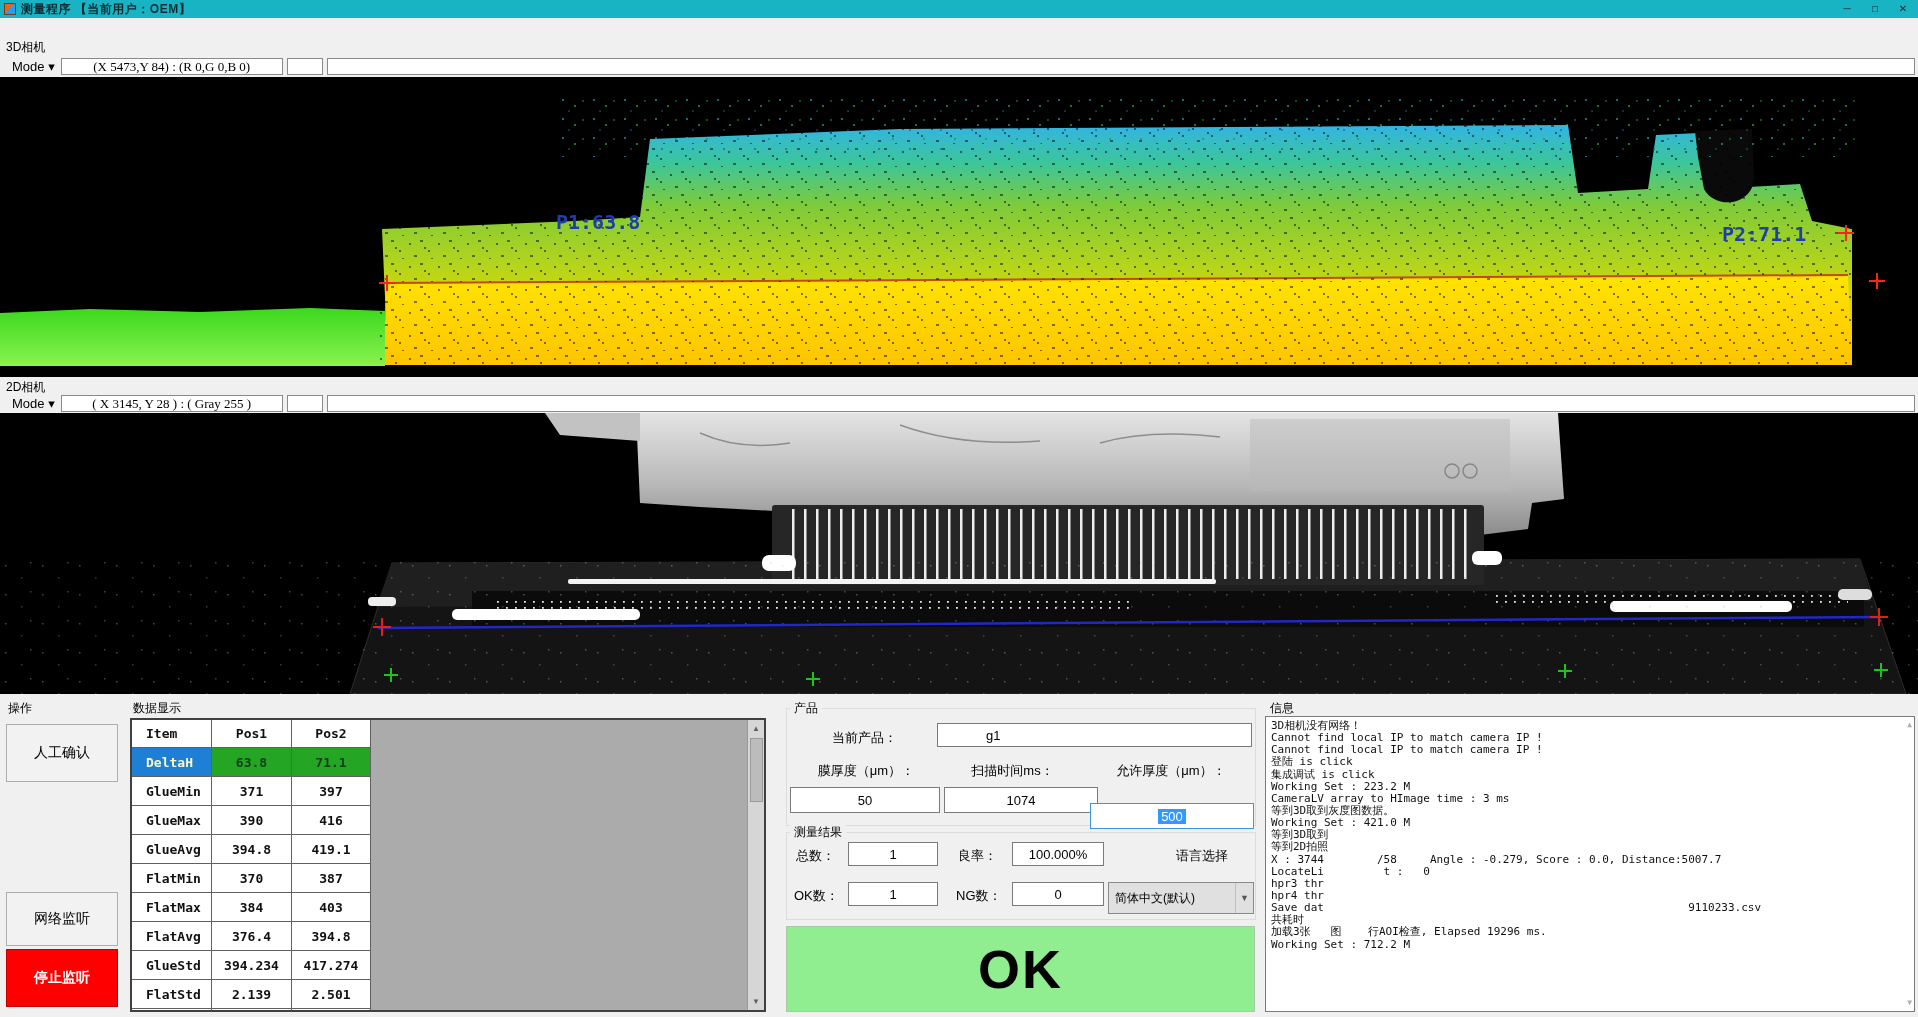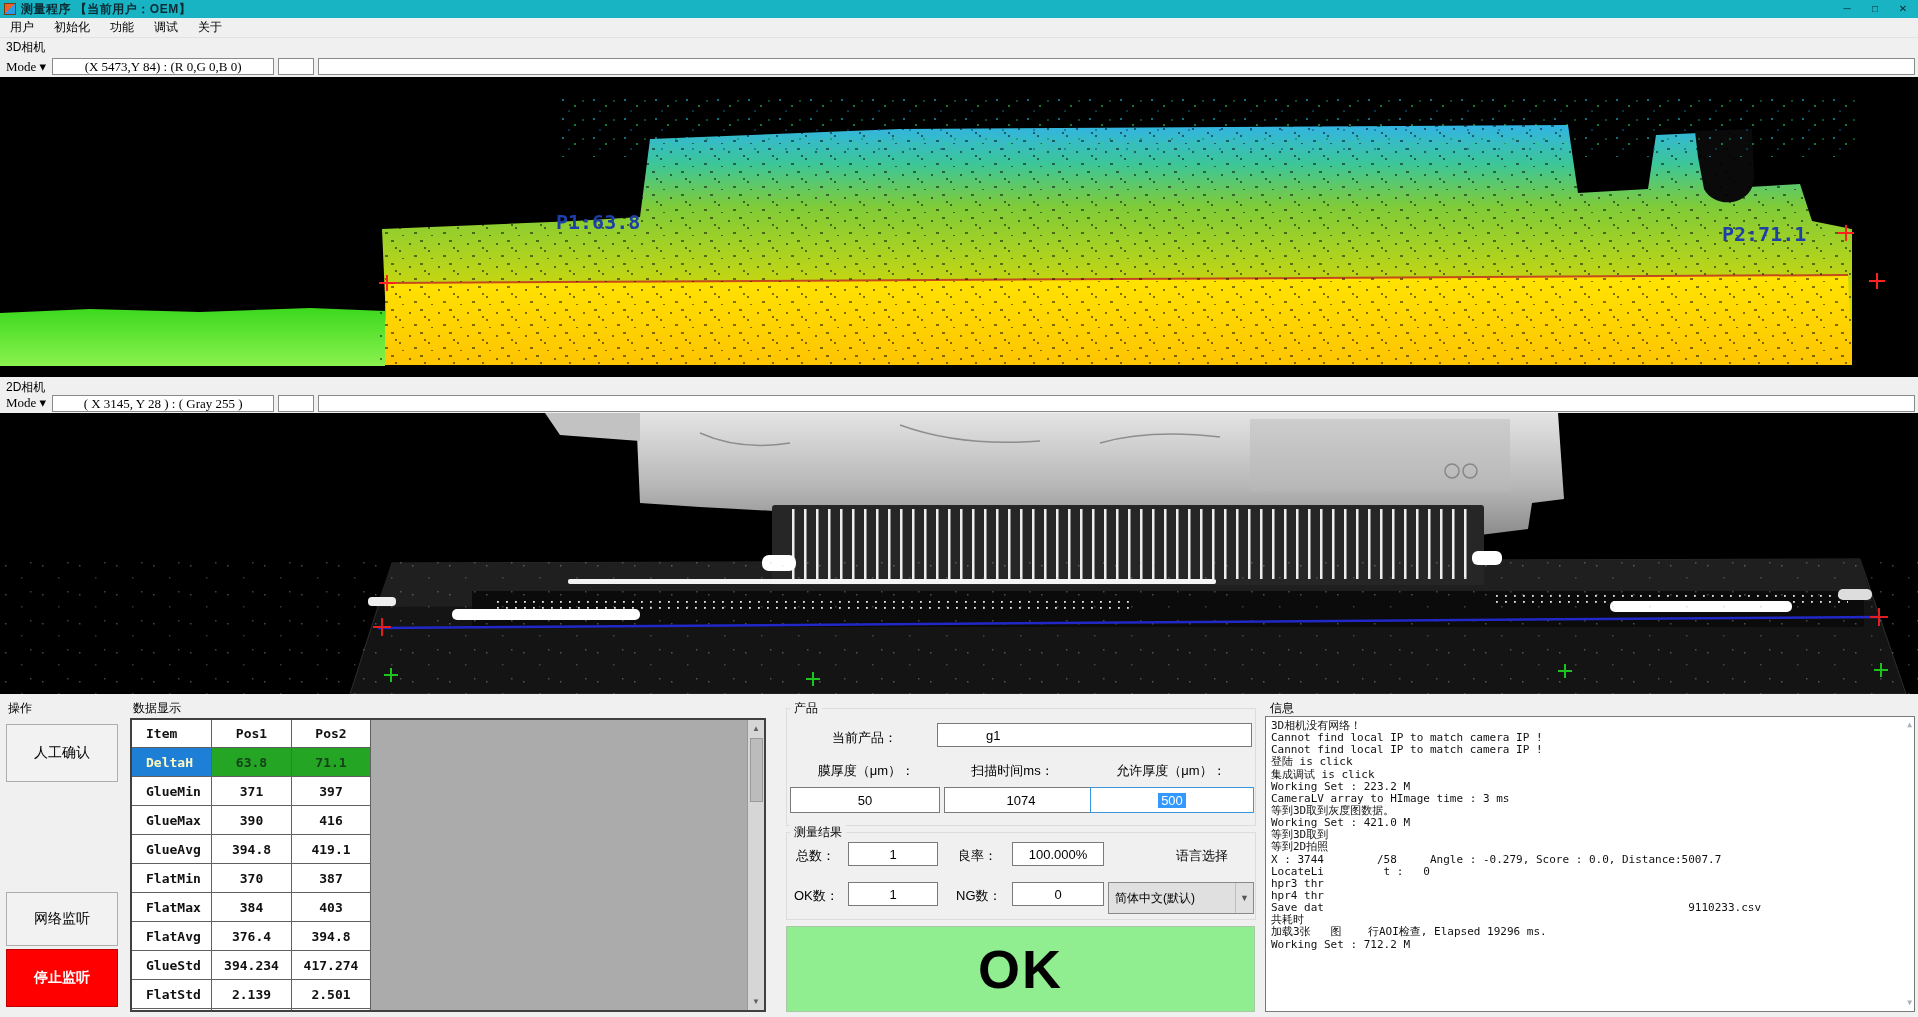--- a/index.html
+++ b/index.html
@@ -14,21 +14,21 @@
   .win-btn{width:26px;height:16px;text-align:center;line-height:16px;font-size:10px;color:#0b2430;cursor:default;}
 
   
   .menubar{position:absolute;left:0;top:18px;width:1918px;height:19px;background:#f0f0f0;border-bottom:1px solid #e2e2e2;display:flex;align-items:center;}
   .menu-item{padding:2px 10px;font-size:12px;color:#000;}
 
   .seclabel{position:absolute;font-size:12px;color:#000;}
 
   
   .modebar{position:absolute;left:0;width:1918px;height:21px;background:#f0f0f0;display:flex;align-items:center;}
-  .mode-btn{padding:1px 6px;font-family:Liberation Serif, serif;font-size:13px;color:#000;text-align:right;}
+  .mode-btn{margin-left:6px;padding:1px 6px;font-family:Liberation Sans, sans-serif;font-size:13px;color:#000;text-align:right;}
   .mode-boxes{display:flex;flex:1;height:17px;margin-right:3px;gap:4px;align-items:stretch;}
   .mbox{background:#fff;border:1px solid #8a8a8a;box-sizing:border-box;}
   .mbox.status{width:222px;text-align:center;font-family:"Liberation Serif","DejaVu Serif",serif;font-size:13px;line-height:15px;color:#000;}
   .mbox.mini{width:36px;}
   .mbox.long{flex:1;}
 
   .view{position:absolute;left:0;width:1918px;background:#000;}
   .view svg{display:block;}
 
   
@@ -49,21 +49,21 @@
   .dg-arrow{position:absolute;left:0;width:100%;height:17px;text-align:center;font-size:8px;color:#606060;line-height:17px;}
   .dg-thumb{position:absolute;left:2px;top:18px;width:13px;height:64px;background:#bcbcbc;border:1px solid #9a9a9a;box-sizing:border-box;}
 
   
   .grp{position:absolute;border:1px solid #dcdcdc;box-sizing:border-box;background:#f0f0f0;}
   .grp-label{position:absolute;background:#f0f0f0;padding:0 4px;font-size:12px;color:#000;}
 
   .field-label{position:absolute;font-size:13px;color:#000;text-align:center;}
   .tbox{position:absolute;background:#fff;border:1px solid #7a7a7a;box-sizing:border-box;display:flex;align-items:center;justify-content:center;font-size:13px;color:#000;}
   .tbox.left{justify-content:flex-start;padding-left:48px;}
-  .tbox.focus{border:1px solid #3a96dd;}
+  .tbox.focus{border:1px solid #3a96dd;margin-top:16px;}
   .sel-text{background:#3399ff;color:#fff;padding:0 3px;}
 
   .combo{position:absolute;background:#e0e0e0;border:1px solid #8a8a8a;box-sizing:border-box;display:flex;align-items:center;font-size:12px;color:#000;}
   .combo .txt{flex:1;padding-left:6px;}
   .combo .arrow{width:17px;text-align:center;font-size:9px;color:#555;border-left:1px solid #bdbdbd;align-self:stretch;display:flex;align-items:center;justify-content:center;}
 
   .verdict{position:absolute;left:786px;top:926px;width:469px;height:86px;background:#90ee90;border:1px solid #a8c8a8;box-sizing:border-box;
            display:flex;align-items:center;justify-content:center;font-size:54px;font-weight:bold;color:#000;letter-spacing:2px;}
 
   
@@ -80,27 +80,20 @@
   <div class="titlebar">
     <div class="app-icon"></div>
     <div class="title-text">测量程序 【当前用户：OEM】</div>
     <div class="win-controls">
       <div class="win-btn">─</div>
       <div class="win-btn">□</div>
       <div class="win-btn">✕</div>
     </div>
   </div>
 
-  <div class="menubar">
-    <div class="menu-item">用户</div>
-    <div class="menu-item">初始化</div>
-    <div class="menu-item">功能</div>
-    <div class="menu-item">调试</div>
-    <div class="menu-item">关于</div>
-  </div>
 
   <div class="seclabel" style="left:6px;top:39px;">3D相机</div>
 
   <div class="modebar" style="top:56px;">
     <div class="mode-btn">
       <span>Mode</span>
       <span>▾</span>
     </div>
     <div class="mode-boxes">
       <div class="mbox status">(X 5473,Y 84) : (R 0,G 0,B 0)</div>

